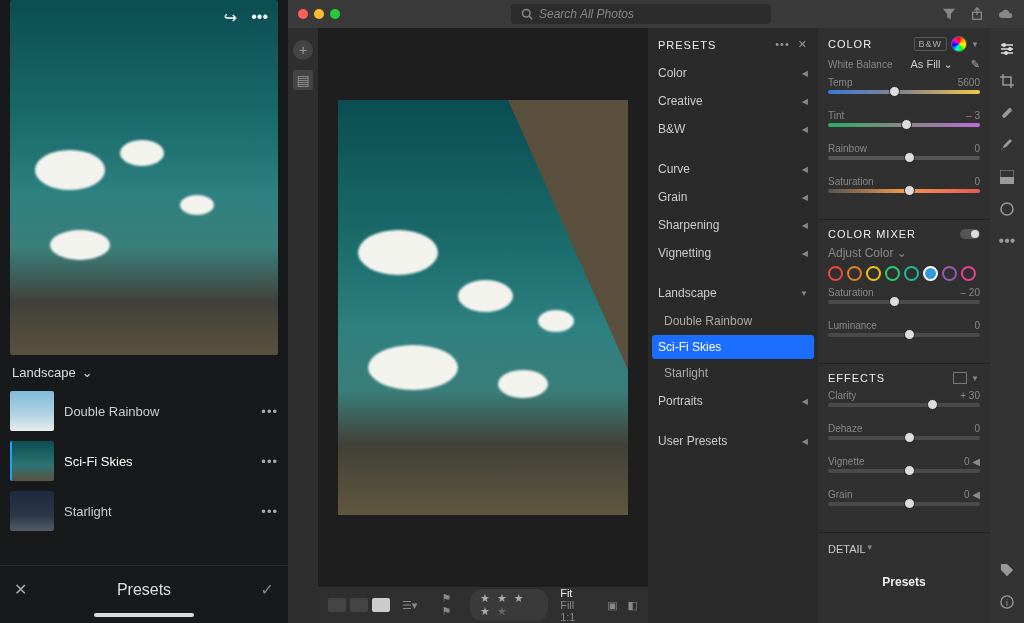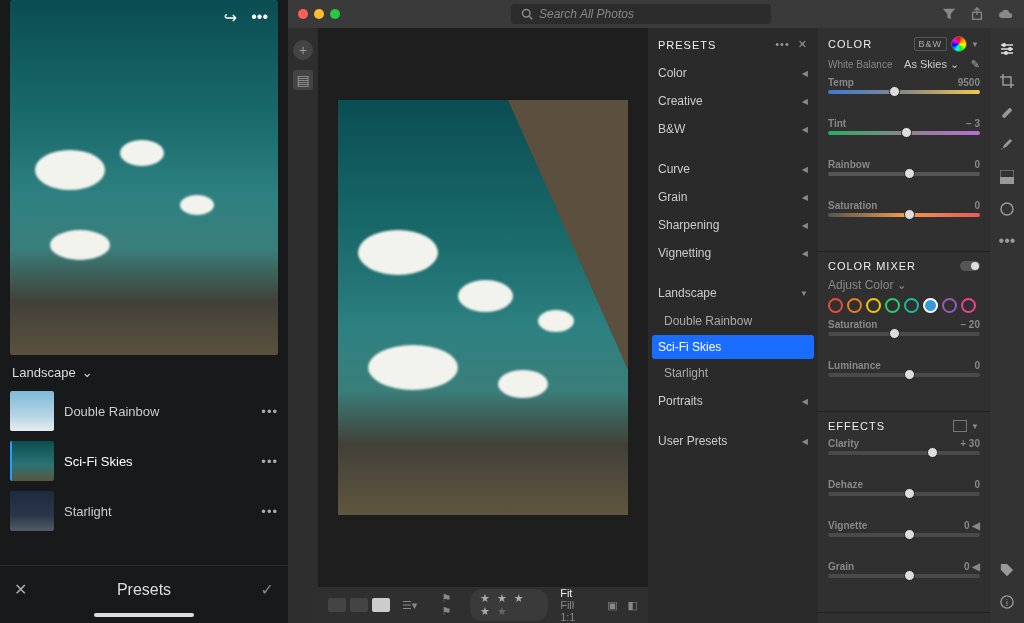--- a/index.html
+++ b/index.html
@@ -63,21 +63,21 @@
 .pc-sub { padding-left: 16px; color:#aaa; }
 .pc-gap { height:12px; }
 .tri { font-size:8px; color:#888;}
 
 .edit-col { width: 172px; background: #303030; color: #ccc; font-size: 11px; overflow-y:auto;}
 .section { border-bottom: 1px solid #222; padding: 8px 10px 10px; }
 .sec-head { display:flex; justify-content:space-between; align-items:center; margin-bottom:6px; color:#eee; font-size:11px; letter-spacing:1px;}
 .bw-chip { font-size:9px; border:1px solid #555; padding:1px 4px; border-radius:2px; color:#aaa;}
 .colorwheel { width:16px;height:16px;border-radius:50%;background:conic-gradient(red,orange,yellow,lime,cyan,blue,magenta,red);border:1px solid #666;}
 .dropper { color:#aaa;}
-.slider-row { margin: 4px 0 24px; font-weight: bold; }
+.slider-row { margin: 4px 0 16px; }
 .slider-lbl { display:flex; justify-content:space-between; font-size:10px; color:#888; margin-bottom:2px;}
 .slider-track { height:4px; border-radius:2px; position:relative;}
 .slider-track.grad-temp{background:linear-gradient(90deg,#3a7bd5,#888,#f2c94c);}
 .slider-track.grad-tint{background:linear-gradient(90deg,#27ae60,#888,#bb6bd9);}
 .slider-track.grad-vib{background:linear-gradient(90deg,#555,#555);}
 .slider-track.grad-sat{background:linear-gradient(90deg,#555,#f2994a,#eb5757);}
 .slider-track.grad-hue{background:linear-gradient(90deg,#ff8,#8f8,#8ff,#88f,#f8f,#f88);}
 .slider-track.plain{background:#4a4a4a;}
 .knob { width:11px;height:11px;border-radius:50%;background:#ddd;border:1px solid #222;position:absolute;top:-4px;}
 .swatches { display:flex; gap:4px; margin:6px 0;}
@@ -276,27 +276,27 @@
         <div class="sec-head">
           <span>COLOR</span>
           <span style="display:flex;gap:4px;align-items:center">
             <span class="bw-chip">B&amp;W</span>
             <span class="colorwheel"></span>
             <span class="tri">▼</span>
           </span>
         </div>
         <div style="display:flex;justify-content:space-between;align-items:center;margin-bottom:6px">
           <span style="color:#888;font-size:10px">White Balance</span>
-          <span><span>As Skies</span> ⌄</span>
+          <span><span>As Fill</span> ⌄</span>
           <span class="dropper">✎</span>
         </div>
         <div class="slider-row">
           <div class="slider-lbl">
               <span>Temp</span>
-              <span>9500</span>
+              <span>5600</span>
             </div>
           <div class="slider-track grad-temp">
               <div class="knob" style="left:40%"></div>
             </div>
         </div>
         <div class="slider-row">
           <div class="slider-lbl">
               <span>Tint</span>
               <span>– 3</span>
             </div>

